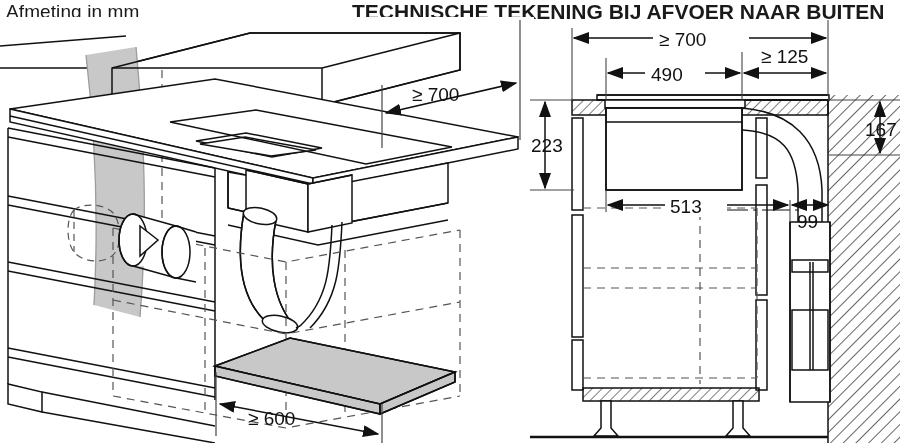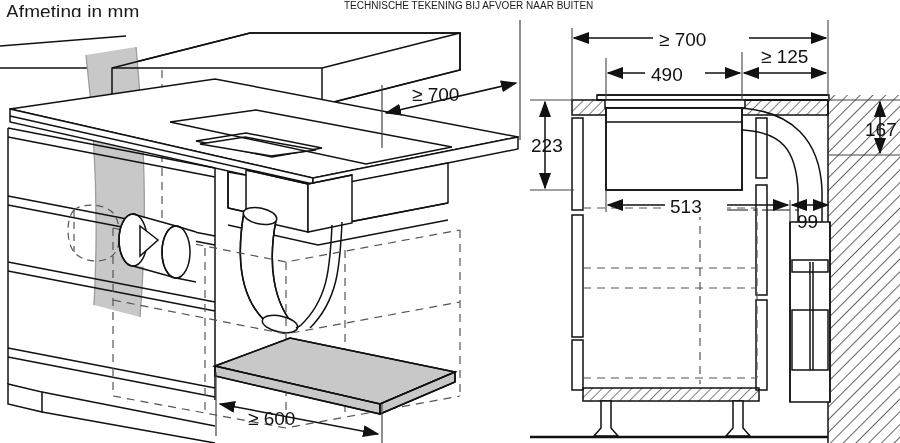--- a/index.html
+++ b/index.html
@@ -26,24 +26,24 @@
     white-space: nowrap;
   }
   #unit-note {
     left: 6px;
     top: 1px;
     font-size: 19px;
     font-weight: 400;
     letter-spacing: 0.1px;
   }
   #main-title {
-    left: 344px;
+    left: 352px;
     top: 0px;
-    font-size: 10px;
-    font-weight: 400;
+    font-size: 21px;
+    font-weight: 700;
     letter-spacing: 0.0px;
   }
   svg.draw {
     position: absolute;
     left: 0;
     top: 0;
     width: 900px;
     height: 443px;
   }
   text.dim {

